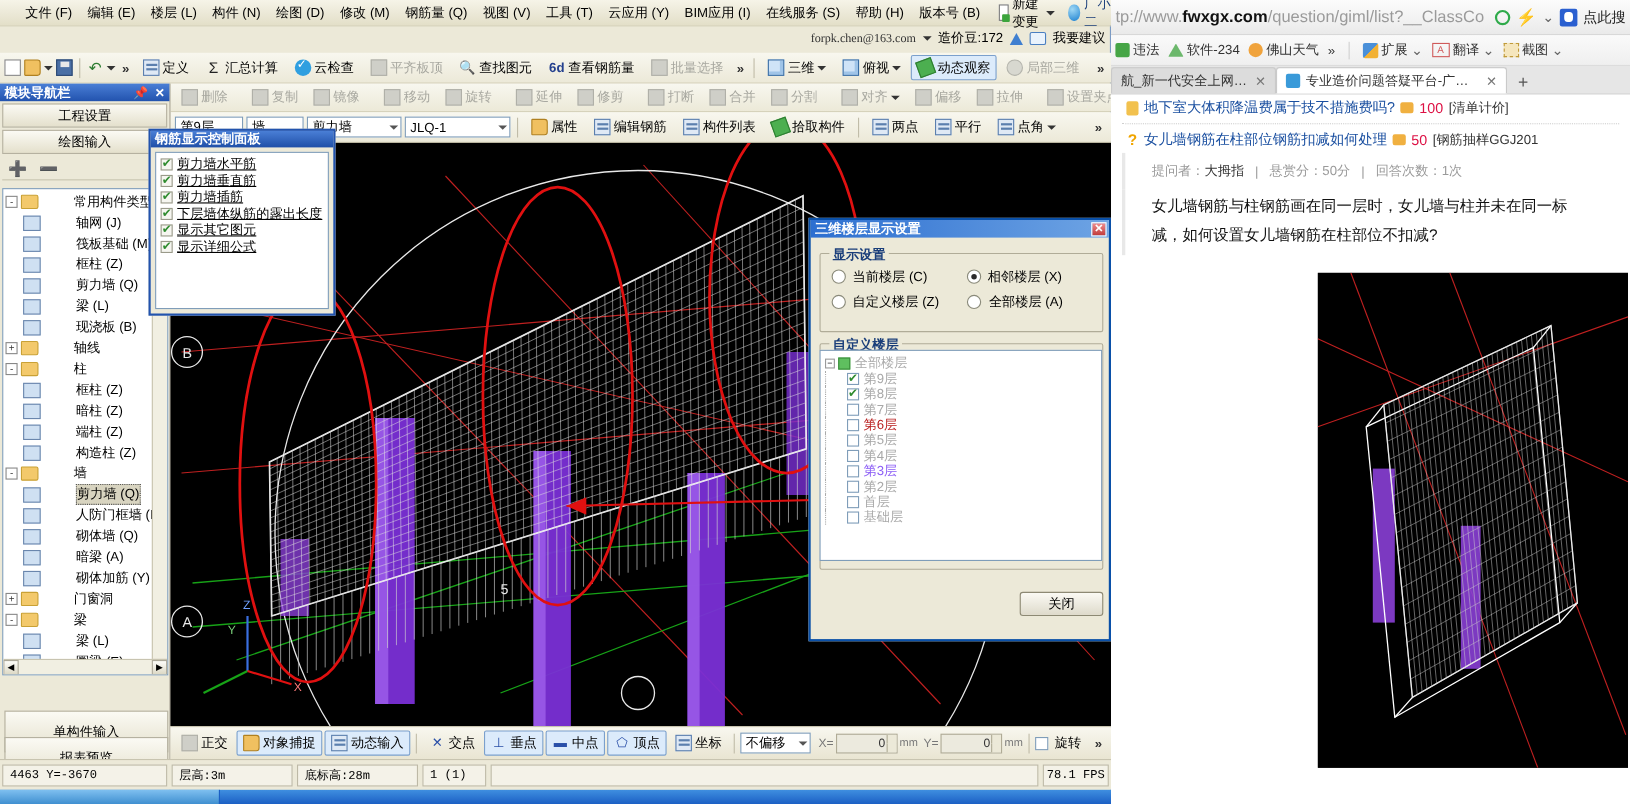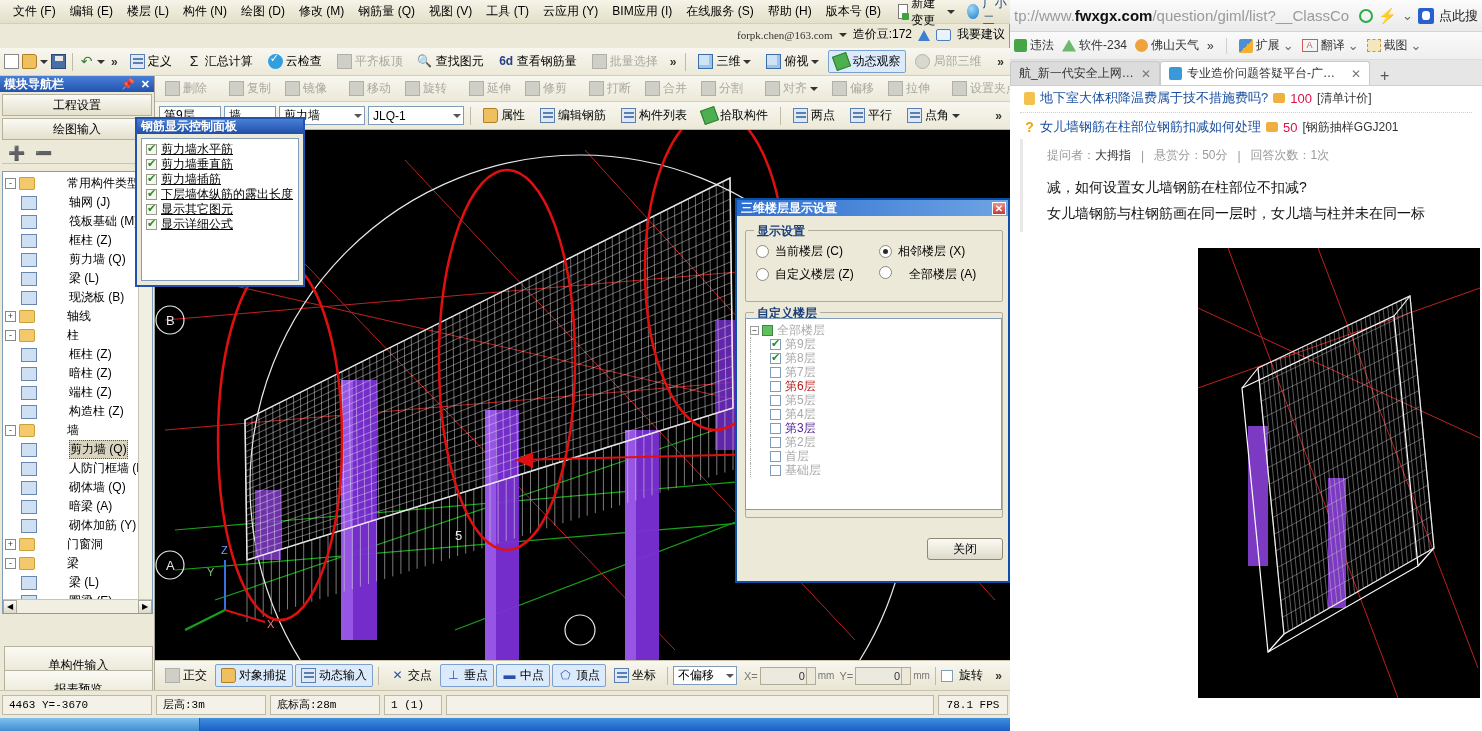--- a/index.html
+++ b/index.html
@@ -18,21 +18,21 @@
     position: absolute; left: 0; top: 0;
     width: 1010px; height: 718px;
     background: #ece9d8;
     border-right: 1px solid #7b9bc4;
   }
 
   
   .menubar {
     position: absolute; left: 0; top: 0; width: 1010px; height: 24px;
     background: linear-gradient(to bottom,#f6f4e8 0%,#ece9d8 50%,#e3dfc8 100%);
-    display: flex; align-items: center; padding-left: 6px;
+    display: flex; align-items: center; padding-left: 16px;
     border-bottom: 1px solid #d4d0b8;
   }
   .menu-item {
     padding: 3px 7px; font-size: 12px; color: #000; white-space: nowrap;
     cursor: default;
   }
   .newchange {
     display: flex; align-items: center; gap: 3px; padding: 2px 4px;
     margin-left: 6px; font-size: 12px;
   }
@@ -1067,21 +1067,21 @@
     <span style="font-size:12px;margin-left:4px">旋转</span>
     <span class="chev" style="margin-left:auto;padding-right:8px">»</span>
   </div>
 
   <div class="statusbar">
     <div class="sb-cell" style="width:150px">4463  Y=-3670</div>
     <div class="sb-cell" style="width:110px">层高:3m</div>
     <div class="sb-cell" style="width:110px">底标高:28m</div>
     <div class="sb-cell" style="width:58px">1 (1)</div>
     <div class="sb-cell" style="flex:1"></div>
-    <div class="sb-cell" style="width:70px;justify-content:center">78.1 FPS</div>
+    <div class="sb-cell" style="width:60px;justify-content:center">78.1 FPS</div>
   </div>
 
   <div class="taskbar">
     <div class="tb-seg"></div>
   </div>
 
   <div class="rebar-panel">
     <div class="rp-title">钢筋显示控制面板</div>
     <div class="rp-body">
       <div id="rebar-list">
@@ -1127,21 +1127,21 @@
           <span class="rlabel">当前楼层 (C)</span>
         </label>
         <label style="display:flex;align-items:center;gap:6px;width:105px">
           <span class="radio sel"></span>
           <span class="rlabel">相邻楼层 (X)</span>
         </label>
         <label style="display:flex;align-items:center;gap:6px;width:105px">
           <span class="radio"></span>
           <span class="rlabel">自定义楼层 (Z)</span>
         </label>
-        <label style="display:flex;gap:17px;width:105px">
+        <label style="display:flex;align-items:center;gap:7px;width:105px">
           <span class="radio"></span>
           <span class="rlabel">全部楼层 (A)</span>
         </label>
       </div>
     </div>
 
     <div class="gbox" style="left:8px; top:112px; width:258px; height:206px">
       <span class="gbox-legend">自定义楼层</span>
     </div>
 
@@ -1178,21 +1178,21 @@
               <span style="color: rgb(168, 168, 168);">第5层</span>
             </div>
             <div class="fl-row">
               <span class="fl-indent"></span>
               <span class="fl-chk"></span>
               <span style="color: rgb(168, 168, 168);">第4层</span>
             </div>
             <div class="fl-row">
               <span class="fl-indent"></span>
               <span class="fl-chk"></span>
-              <span style="color: #4c1d95;">第3层</span>
+              <span style="color: #8b5cf6;">第3层</span>
             </div>
             <div class="fl-row">
               <span class="fl-indent"></span>
               <span class="fl-chk"></span>
               <span style="color: rgb(168, 168, 168);">第2层</span>
             </div>
             <div class="fl-row">
               <span class="fl-indent"></span>
               <span class="fl-chk"></span>
               <span style="color: rgb(168, 168, 168);">首层</span>
@@ -1290,22 +1290,22 @@
 
     <div class="qa-meta">
       <span><span>提问者：</span><b>大拇指</b></span>
       <span>|</span>
       <span><span>悬赏分：</span><span>50分</span></span>
       <span>|</span>
       <span><span>回答次数：</span><span>1次</span></span>
     </div>
 
     <div class="qa-body">
+      <div>女儿墙钢筋与柱钢筋画在同一层时，女儿墙与柱并未在同一标</div>
       <div>减，如何设置女儿墙钢筋在柱部位不扣减?</div>
-      <div>女儿墙钢筋与柱钢筋画在同一层时，女儿墙与柱并未在同一标</div>
     </div>
   </div>
 
   <div class="img-box" style="left:188px;top:248px;width:282px;height:450px">
     <svg width="282" height="450" viewBox="0 0 282 450">
       <rect width="282" height="450" fill="#000"></rect>
       <g stroke="#c02020" stroke-width="1" fill="none">
         <line x1="0" y1="60" x2="282" y2="190"></line>
         <line x1="0" y1="140" x2="282" y2="40"></line>
         <line x1="30" y1="0" x2="200" y2="450"></line>

